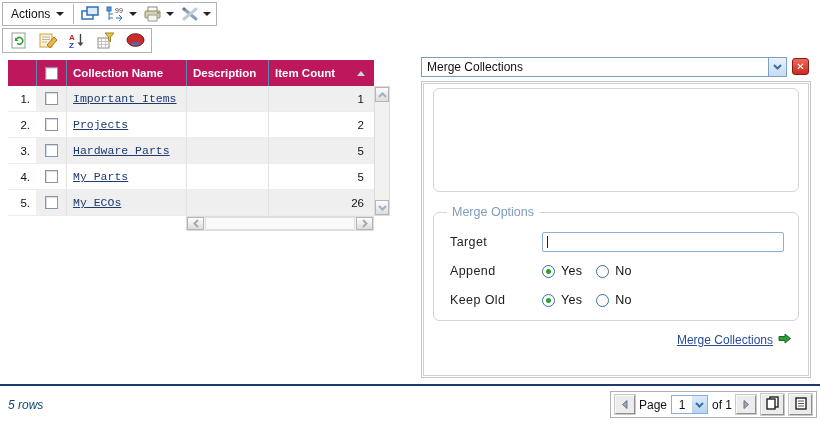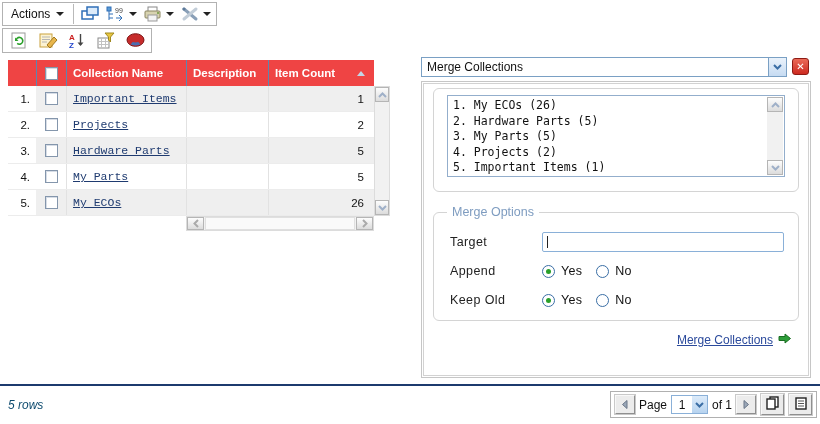--- a/index.html
+++ b/index.html
@@ -14,21 +14,21 @@
   #toolbar-row2 { left:2px; top:28px; height:25px; padding:0 6px; gap:9px; }
   .actions-btn { display:flex; align-items:center; gap:6px; padding:0 3px; cursor:default; }
   .caret-down { width:0; height:0; border-left:4px solid transparent;
     border-right:4px solid transparent; border-top:4px solid #222; display:inline-block; }
   .tb-sep { width:1px; height:20px; background:#b9b9b9; }
   .tb-ico { display:inline-flex; align-items:center; justify-content:center; width:20px; height:18px; }
   .ico-group { display:flex; align-items:center; gap:3px; }
 
   
   #collection-table { position:absolute; left:8px; top:60px; width:382px; }
-  .thead { display:flex; height:26px; background:#ef4444; color:#fff;
+  .thead { display:flex; height:26px; background:#be185d; color:#fff;
     font-weight:bold; font-size:11.5px; align-items:center; width:366px; }
   .th { display:flex; align-items:center; height:100%; }
   .th + .th { border-left:1px solid #5d86af; }
   .w-num { width:28px; } .w-chk { width:30px; justify-content:center; }
   .w-name { width:120px; padding-left:6px; } .w-desc { width:82px; padding-left:6px;text-align:right; }
   .w-cnt { width:106px; padding-left:6px; justify-content:space-between; padding-right:9px; }
   .cb { width:13px; height:13px; background:#fff; border:1px solid #8496ac;
     box-shadow: inset 1px 1px 0 #d7dde6; display:inline-block; }
   .sort-up { width:0; height:0; border-left:4px solid transparent;
     border-right:4px solid transparent; border-bottom:5px solid #c3d5e6; }
@@ -300,39 +300,20 @@
         <path d="M1 1 L4.5 4.5 L8 1" stroke="#3b6ea5" stroke-width="2" fill="none"></path>
       </svg>
   </span>
 </div>
 <div id="panel-close">✕</div>
 
 <div id="panel-box">
  <div id="panel-inner">
 
   <fieldset id="fs-select">
-    <div class="listbox">
-      <div>1. My ECOs (26)</div>
-      <div>2. Hardware Parts (5)</div>
-      <div>3. My Parts (5)</div>
-      <div>4. Projects (2)</div>
-      <div>5. Important Items (1)</div>
-      <div class="lb-scroll">
-        <span class="sb-btn">
-          <svg width="9" height="6">
-                <path d="M1 5 L4.5 1.5 L8 5" stroke="#9fb0c8" stroke-width="2" fill="none"></path>
-              </svg>
-        </span>
-        <span class="sb-btn">
-          <svg width="9" height="6">
-                <path d="M1 1 L4.5 4.5 L8 1" stroke="#9fb0c8" stroke-width="2" fill="none"></path>
-              </svg>
-        </span>
-      </div>
-    </div>
   </fieldset>
 
   <fieldset id="fs-options">
     <legend>Merge Options</legend>
 
     <div class="opt-row">
       <span class="opt-label">Target</span>
       <span class="target-wrap">
         <input class="target-input" type="text" value="" style="">
         <span class="caret-bar"></span>

